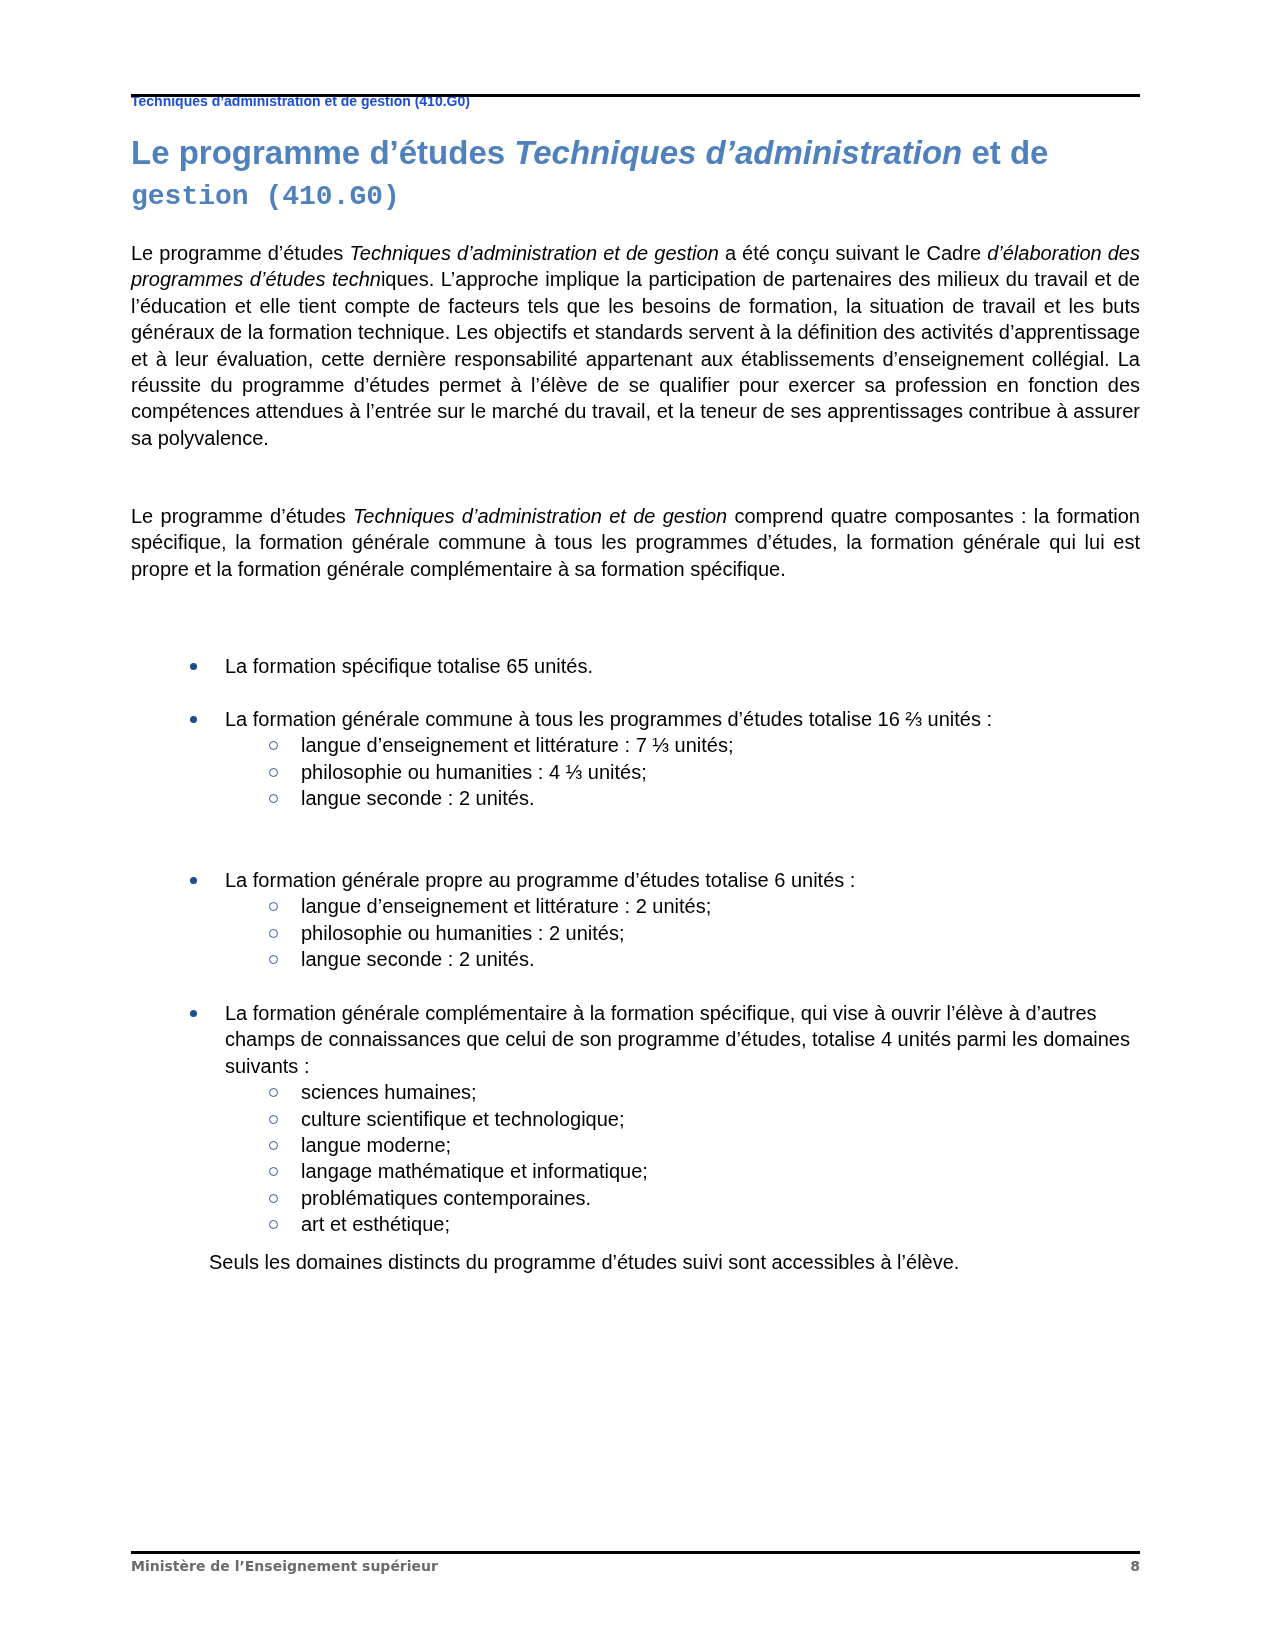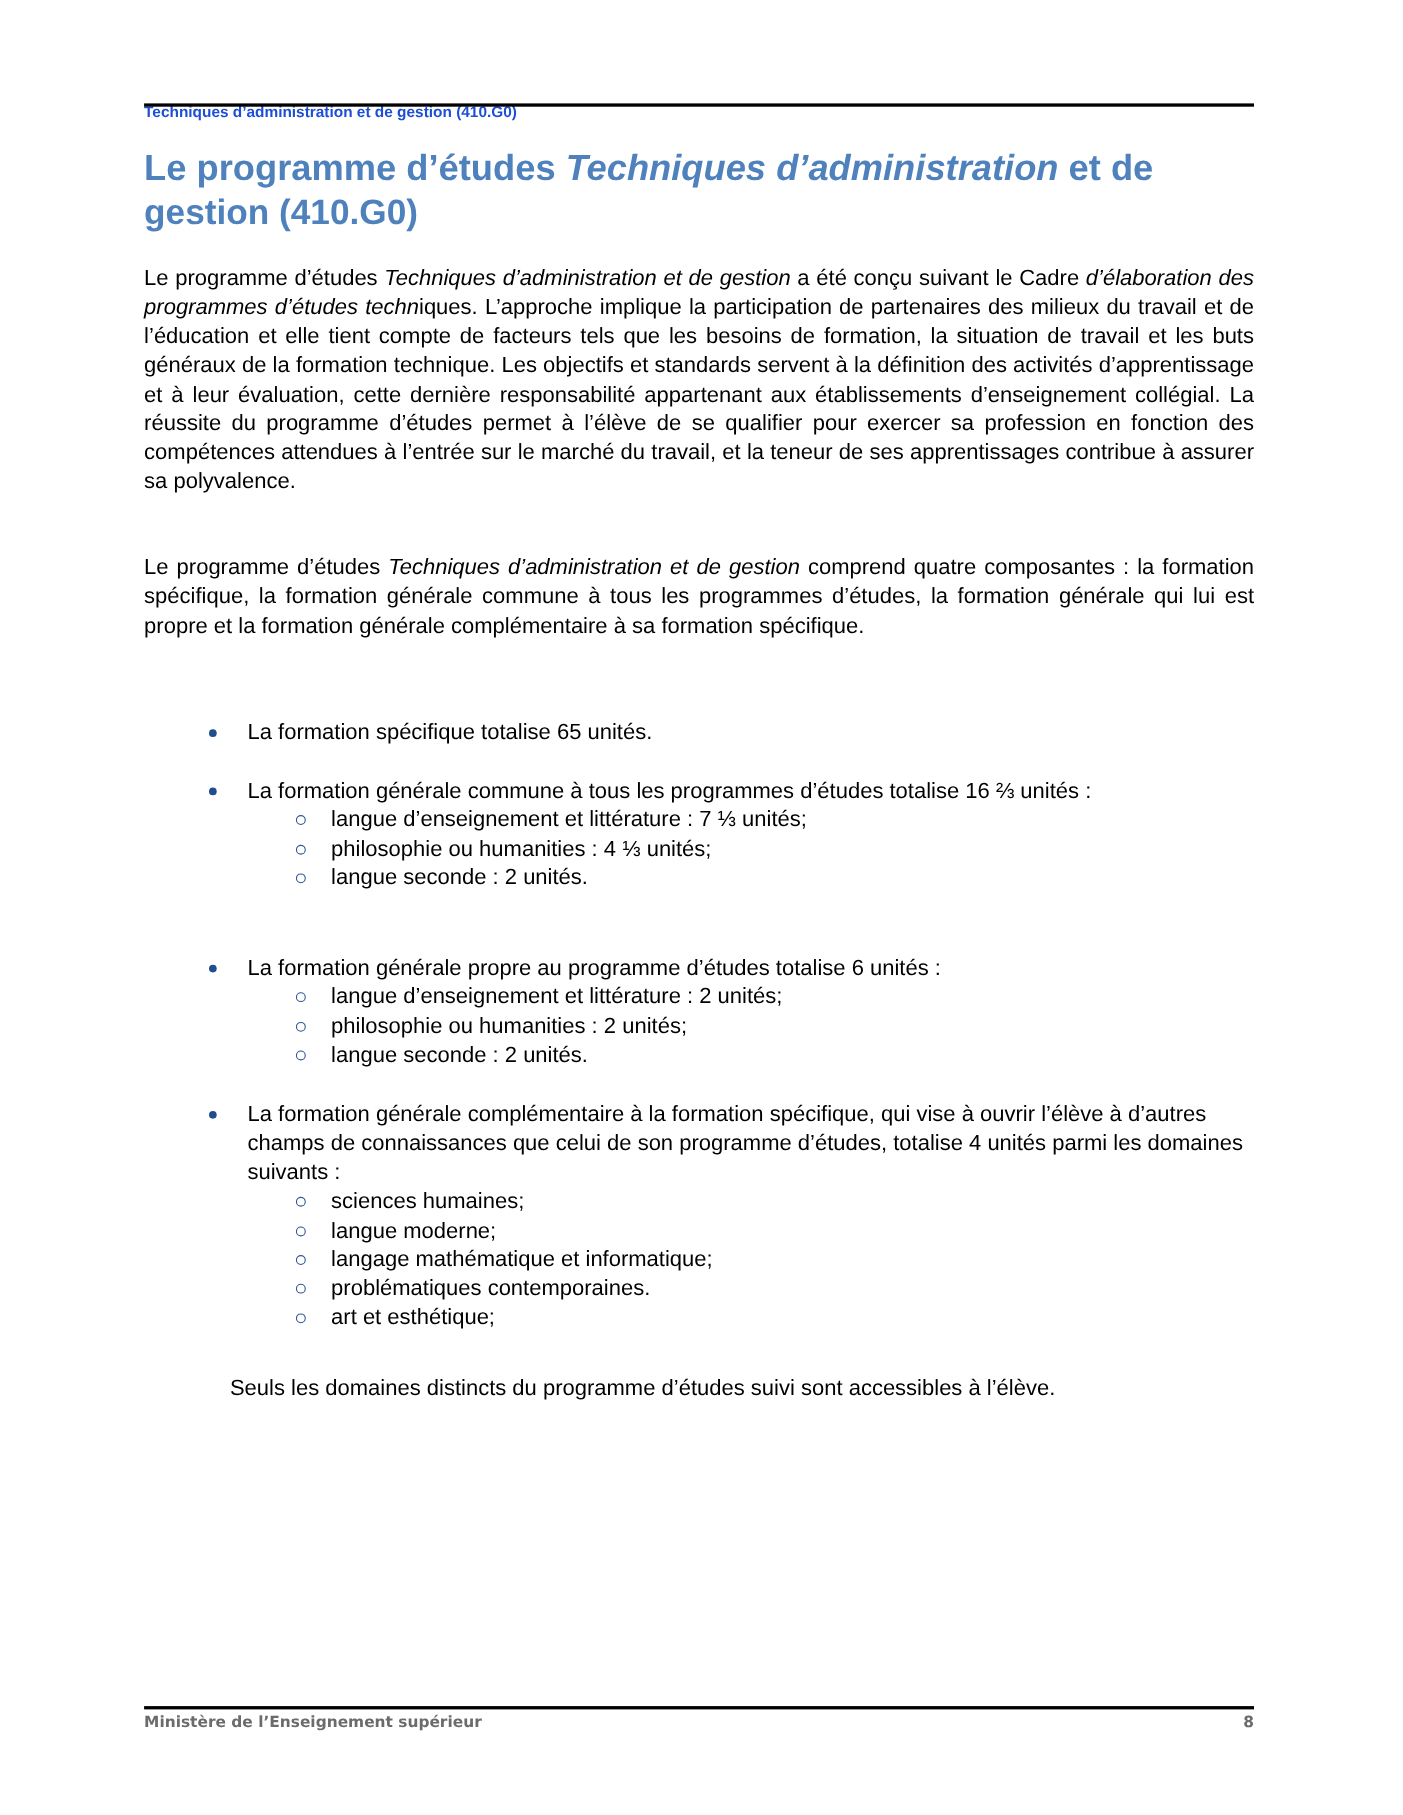--- a/index.html
+++ b/index.html
@@ -13,21 +13,21 @@
       font-size: 14px; color: #1d4ed8; margin-top: 20px;
     }
     .header-rule {
       position: absolute; left: 131px; top: 94px; width: 1009px; height: 3px; background: #000;
     }
     .title {
       position: absolute; left: 131px; top: 133px; width: 1009px;
       font-family: "Liberation Sans", sans-serif; font-weight: bold;
       font-size: 33px; line-height: 40px; color: #4f81bd; margin: 0;
     }
-    .title .gestion { font-family: Liberation Sans, sans-serif; font-size: 32px; }
+    .title .gestion { font-family: Liberation Mono, monospace; font-size: 28px; }
     .para {
       position: absolute; left: 131px; width: 1009px;
       font-size: 20px; line-height: 26.4px; text-align: justify; margin: 0;
     }
     .p1 { top: 240px; }
     .p2 { top: 503px; }
     .list { position: absolute; left: 131px; width: 1009px; margin: 16px; padding: 0; list-style: none; }
     .bullet-item { position: relative; padding-left: 78px; font-size: 20px; line-height: 26.4px; }
     .bullet-dot {
       position: absolute; left: 43px; top: 10px; width: 7px; height: 7px;
@@ -101,20 +101,21 @@
     </ul>
   </li>
 </ul>
 
 <ul class="list b4">
   <li class="bullet-item">
     <span class="bullet-dot"></span>
     <span>La formation générale complémentaire à la formation spécifique, qui vise à ouvrir l’élève à d’autres champs de connaissances que celui de son programme d’études, totalise 4 unités parmi les domaines suivants :</span>
     <ul class="sub-list">
       <li class="sub-item"><span class="sub-circle"></span><span>sciences humaines;</span></li>
+      <li class="sub-item"><span class="sub-circle"></span><span>culture scientifique et technologique;</span></li>
       <li class="sub-item"><span class="sub-circle"></span><span>langue moderne;</span></li>
       <li class="sub-item"><span class="sub-circle"></span><span>langage mathématique et informatique;</span></li>
       <li class="sub-item"><span class="sub-circle"></span><span>problématiques contemporaines.</span></li>
       <li class="sub-item"><span class="sub-circle"></span><span>art et esthétique;</span></li>
     </ul>
   </li>
 </ul>
 
 <p class="closing">Seuls les domaines distincts du programme d’études suivi sont accessibles à l’élève.</p>
 

